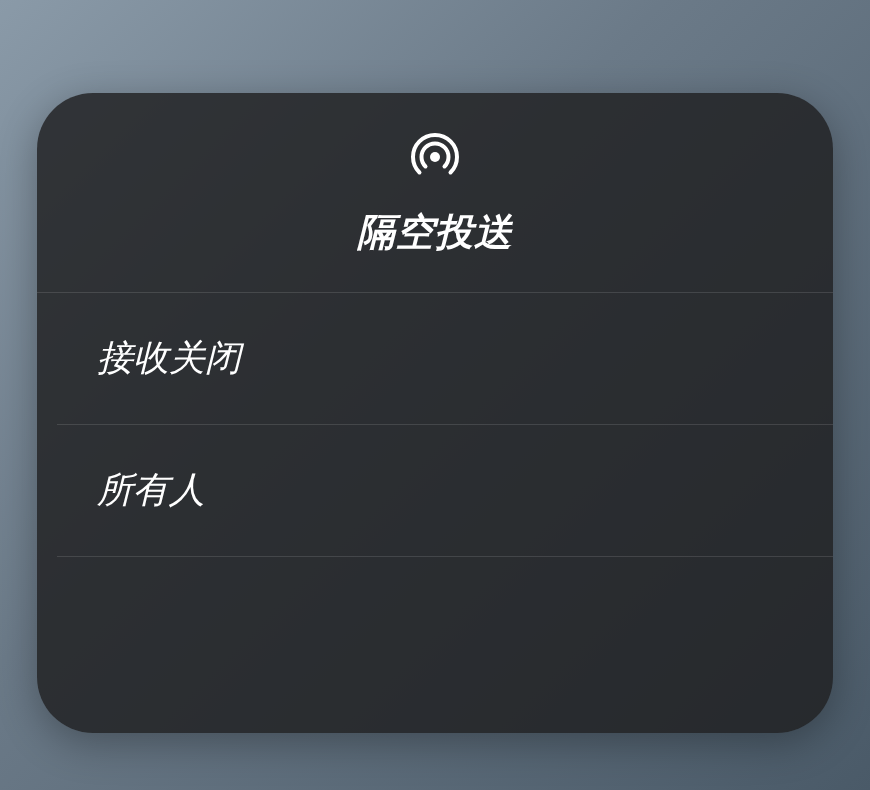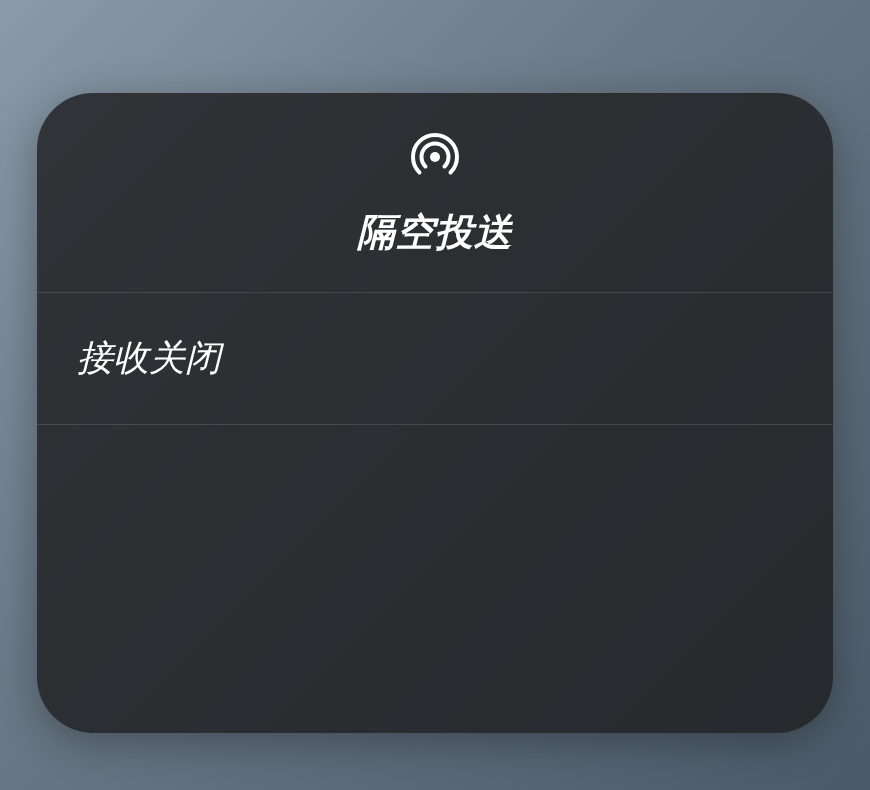--- a/index.html
+++ b/index.html
@@ -57,20 +57,21 @@
       flex: 1;
     }
     .option {
       display: flex;
       align-items: center;
       justify-content: space-between;
       padding: 0 40px;
       height: 132px;
       border-bottom: 1px solid rgba(255,255,255,0.12);
       cursor: pointer;
+      margin-left: 20px;
     }
     .option-label {
       color: #ffffff;
       font-size: 36px;
       font-weight: 400;
     }
     .check {
       color: #ffffff;
       font-size: 40px;
       font-weight: 500;
@@ -88,14 +89,18 @@
         <path d="M 12.5 43.5 A 22 22 0 1 1 43.5 43.5"></path>
       </svg>
     </div>
     <div class="title">隔空投送</div>
   </div>
   <div class="options">
     <div class="option">
       <span class="option-label">接收关闭</span>
 
     </div>
+    <div class="option">
+      <span class="option-label">所有人</span>
+
+    </div>
   </div>
 </div>
 
 </body></html>

